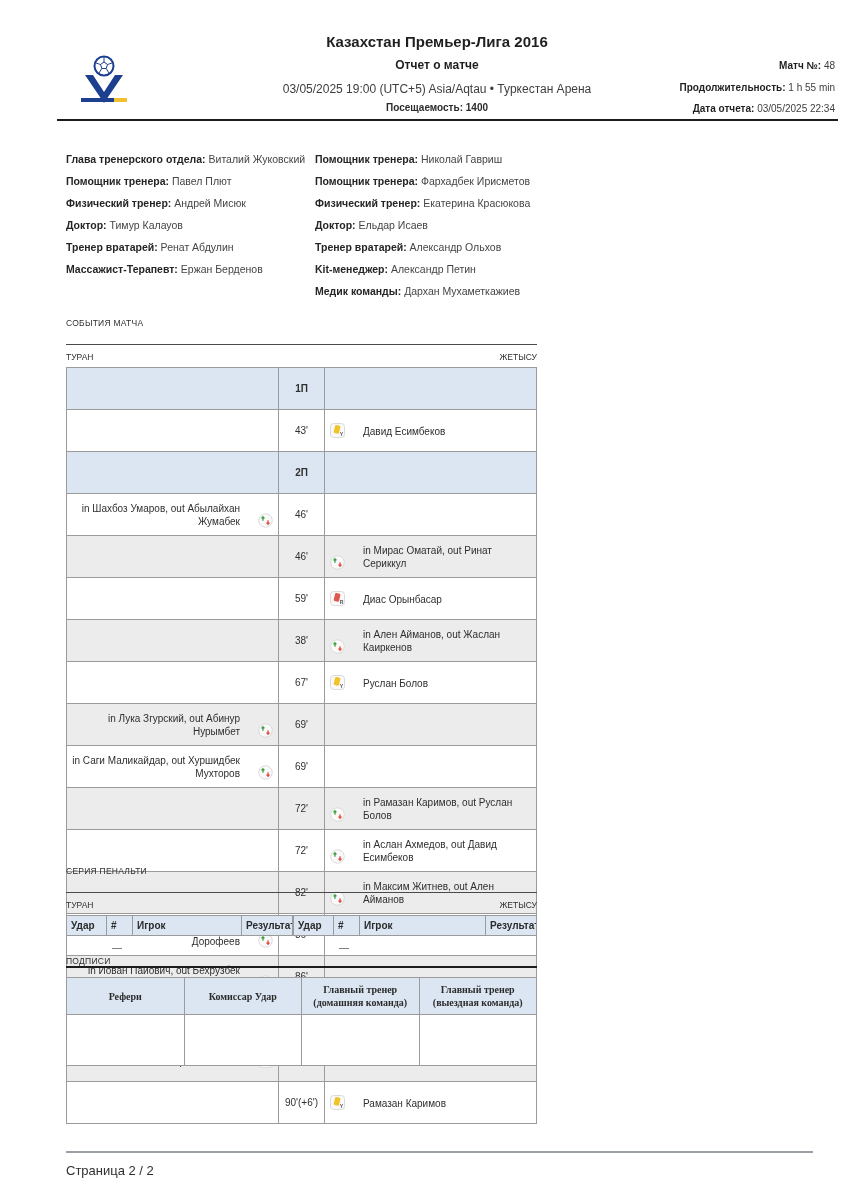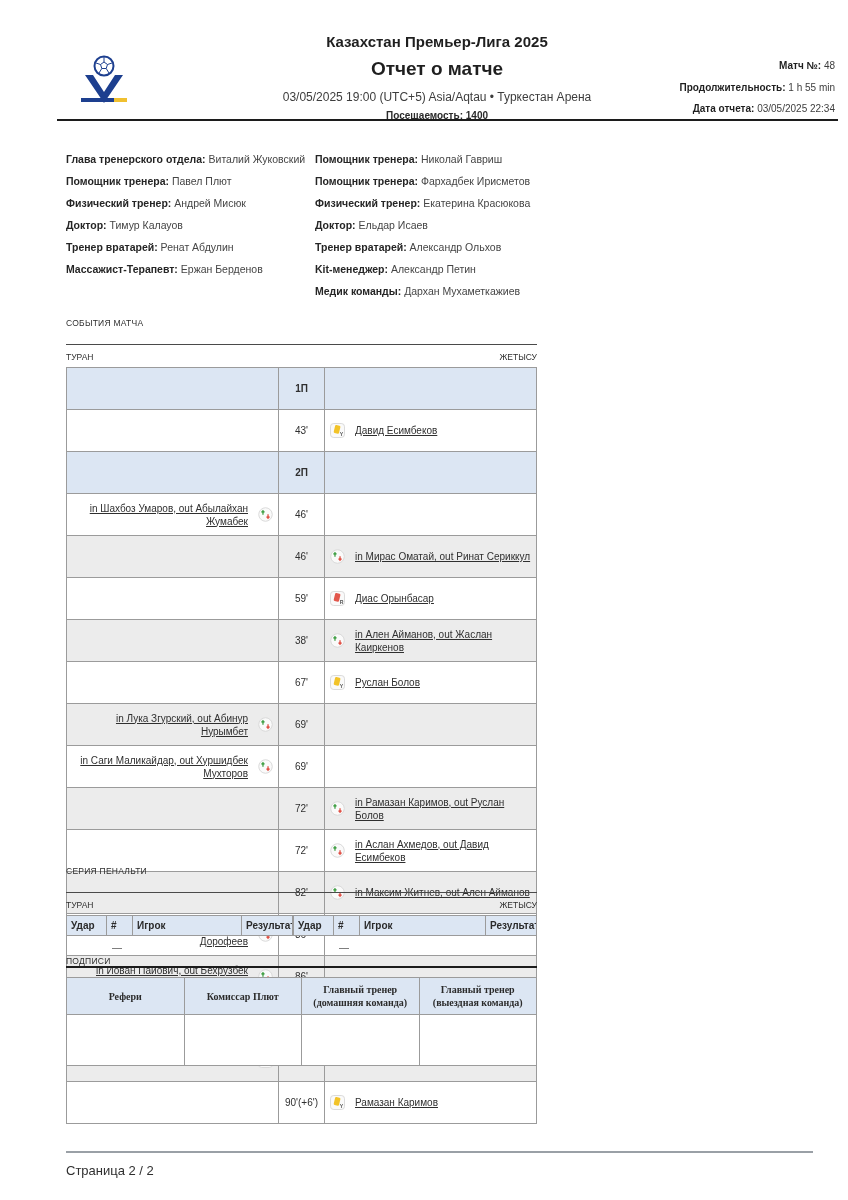--- a/index.html
+++ b/index.html
@@ -3,21 +3,21 @@
 <meta charset="utf-8">
 <style>
   html,body{margin:0;padding:0;background:#fff;}
   .page{position:relative;width:848px;height:1200px;background:#fff;overflow:hidden;
         font-family:"Liberation Sans",sans-serif;color:#333;}
 
   
   .logo{position:absolute;left:78px;top:54px;width:52px;height:52px;}
   .header-center{position:absolute;left:26px;right:0;top:33px;text-align:center;}
   .h-title{font-size:15px;font-weight:bold;color:#1f1f1f;margin-bottom:8px;}
-  .h-sub{font-size:19px;font-weight:bold;color:#1f1f1f;margin-bottom:10px;}
+  .h-sub{font-size:12px;font-weight:bold;color:#1f1f1f;margin-bottom:10px;}
   .h-date{font-size:12px;color:#3d3d3d;margin-bottom:6px;}
   .h-att{font-size:10px;font-weight:bold;color:#2b2b2b;}
   .header-right{position:absolute;right:13px;top:55px;text-align:right;font-size:10px;
                 line-height:21.5px;color:#3d3d3d;}
   .header-right b{color:#1f1f1f;}
   .header-divider{position:absolute;left:57px;width:781px;top:119px;border-top:2px solid #1c1c1c;}
 
   
   .staff{position:absolute;left:66px;top:148px;display:flex;font-size:10.5px;}
   .staff-col-left{width:249px;}
@@ -32,21 +32,21 @@
   .sec-label.no-rule{border-bottom:none;padding-bottom:4px;}
   .team-row{display:flex;justify-content:space-between;font-size:8.5px;color:#2e2e2e;
             padding:7px 0 5px 0;}
 
   
   table.events{width:100%;border-collapse:collapse;table-layout:fixed;font-size:10px;color:#2f2f2f;}
   table.events td{border:1px solid #9b9b9b;vertical-align:middle;line-height:13px;padding:3px 5px;}
   table.events .c-time{text-align:center;padding:14px 1px;}
   .period-row td{background:#dce6f3;font-weight:bold;height:13px;}
   .evt-row.alt td{background:#ececec;}
-  .cf{display:flex;align-items:center;gap:10px;min-height:15px;text-decoration:underline;}
+  .cf{display:flex;align-items:flex-end;gap:18px;min-height:15px;}
   .cf.left{justify-content:flex-end;text-align:right;}
   .evt-icon{width:15px;height:15px;flex:0 0 15px;}
   .evt-icon svg{display:block;}
 
   
   .pen-tables{display:flex;}
   .pen-wrap-left{flex:0 0 227px;}
   .pen-wrap-right{flex:1;}
   table.pen{width:100%;border-collapse:collapse;table-layout:fixed;font-size:10px;}
   table.pen th{background:#dce6f3;border:1px solid #9b9b9b;font-weight:bold;text-align:left;
@@ -75,21 +75,21 @@
       <polygon points="26,8 29.5,10.5 28.2,14.5 23.8,14.5 22.5,10.5" fill="none" stroke="#1d3f8f" stroke-width="1"></polygon>
       <path d="M26 3v5M18 9l4.5 1.5M34 9l-4.5 1.5M21 19l2.8-4.5M31 19l-2.8-4.5" stroke="#1d3f8f" stroke-width="1" fill="none"></path>
       <path d="M7 21 L15 21 L26 38 L37 21 L45 21 L26 49 Z" fill="#1d3f8f"></path>
       <path d="M19 23 L26 33 L33 23" fill="none" stroke="#fff" stroke-width="2"></path>
       <rect x="3" y="44" width="33" height="4" fill="#1d3f8f"></rect>
       <rect x="36" y="44" width="13" height="4" fill="#f0c030"></rect>
     </svg>
   </div>
 
   <div class="header-center">
-    <div class="h-title">Казахстан Премьер-Лига 2025</div>
+    <div class="h-title">Казахстан Премьер-Лига 2016</div>
     <div class="h-sub">Отчет о матче</div>
     <div class="h-date">03/05/2025 19:00 (UTC+5) Asia/Aqtau  •  Туркестан Арена</div>
     <div class="h-att"><span>Посещаемость:</span> <span>1400</span></div>
   </div>
 
   <div class="header-right">
     <div><b>Матч №:</b> <span>48</span></div>
     <div><b>Продолжительность:</b> <span>1 h 55 min</span></div>
     <div><b>Дата отчета:</b> <span>03/05/2025 22:34</span></div>
   </div>
@@ -447,21 +447,21 @@
     </div>
     <div class="pen-bottom"></div>
   </div>
 
   <div class="section" id="signatures" style="top:956px;">
     <div class="sec-label no-rule">ПОДПИСИ</div>
     <table class="sig">
       <thead>
           <tr class="sig-head">
             <th>Рефери</th>
-            <th>Комиссар Плют</th>
+            <th>Комиссар Удар</th>
             <th>Главный тренер
 (домашняя команда)</th>
             <th>Главный тренер
 (выездная команда)</th>
           </tr>
         </thead>
       <tbody>
           <tr class="sig-body">
             <td></td>
             <td></td>

